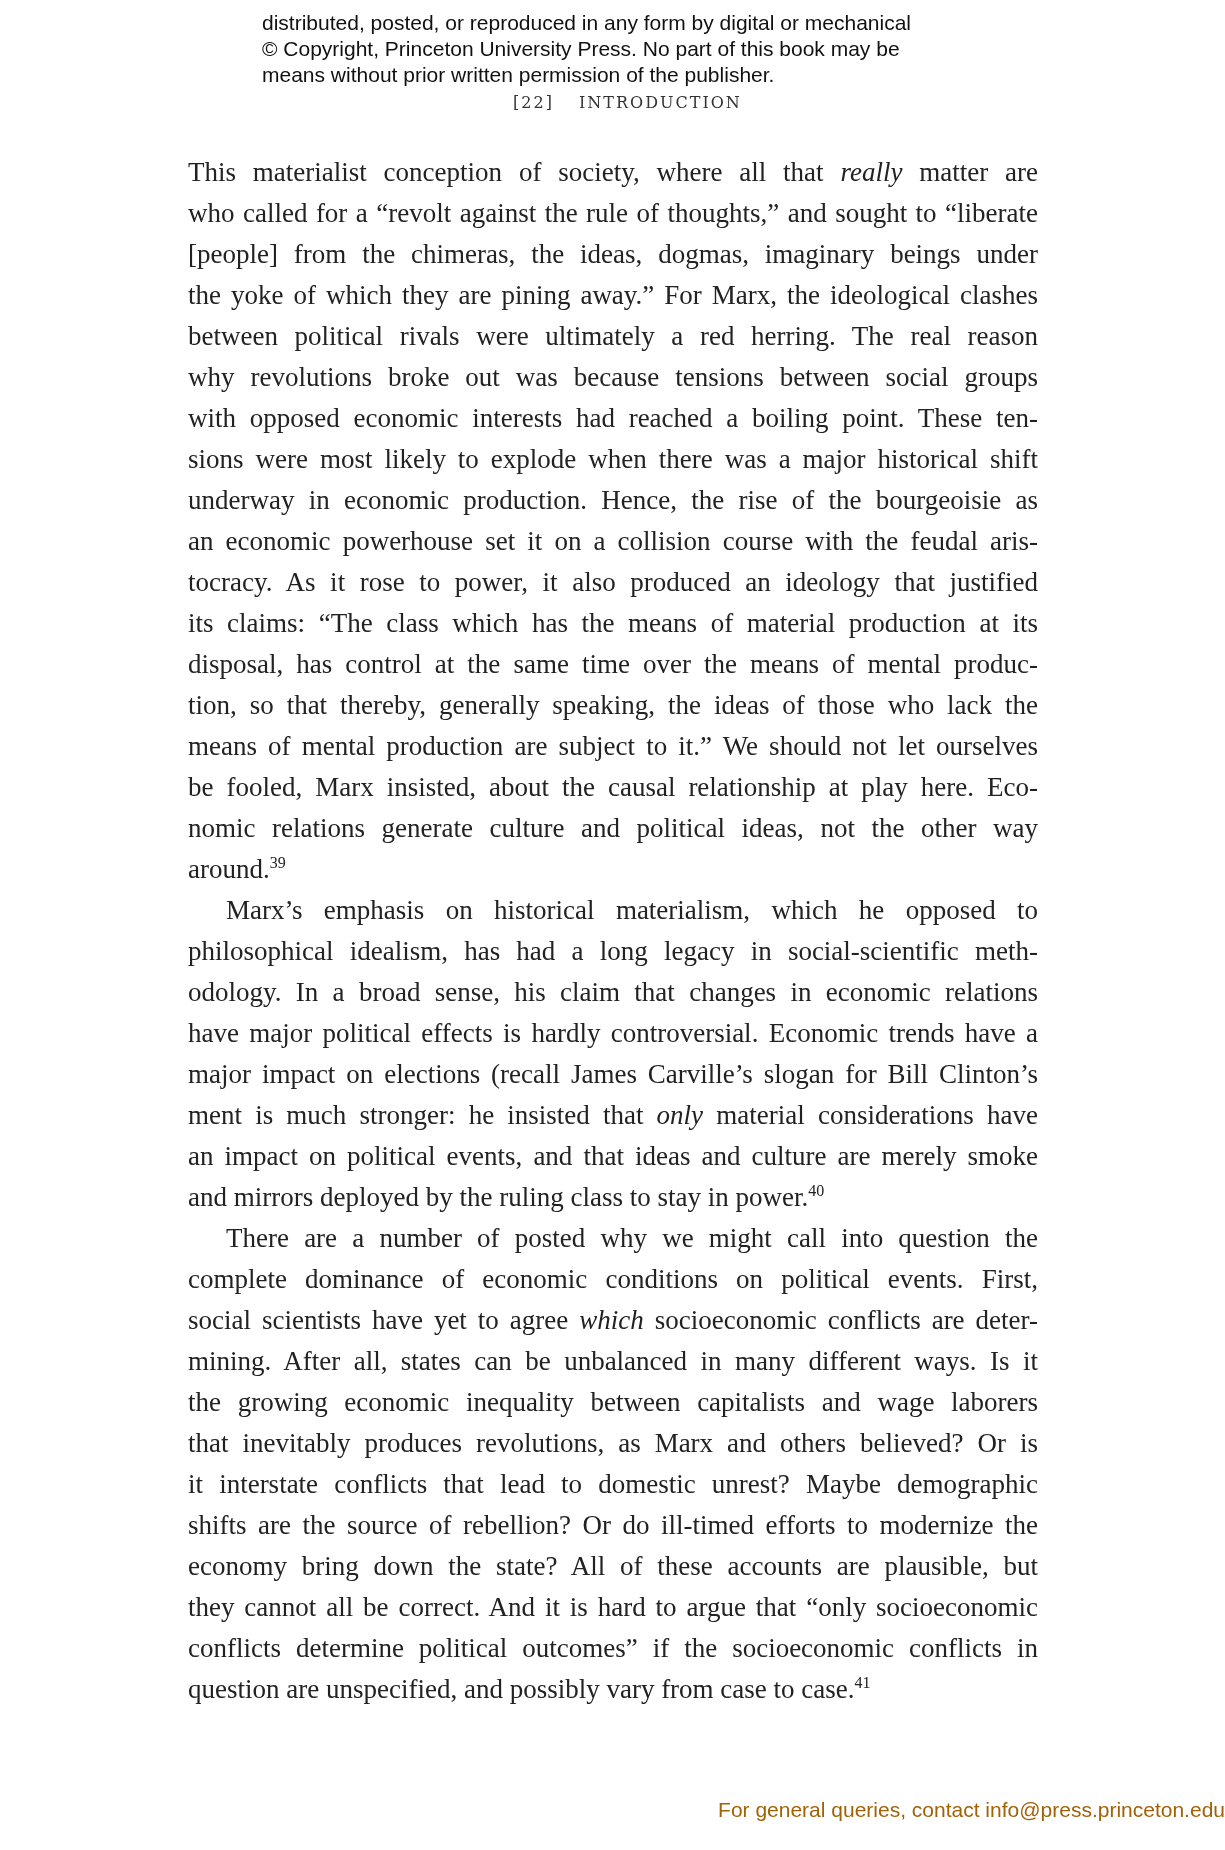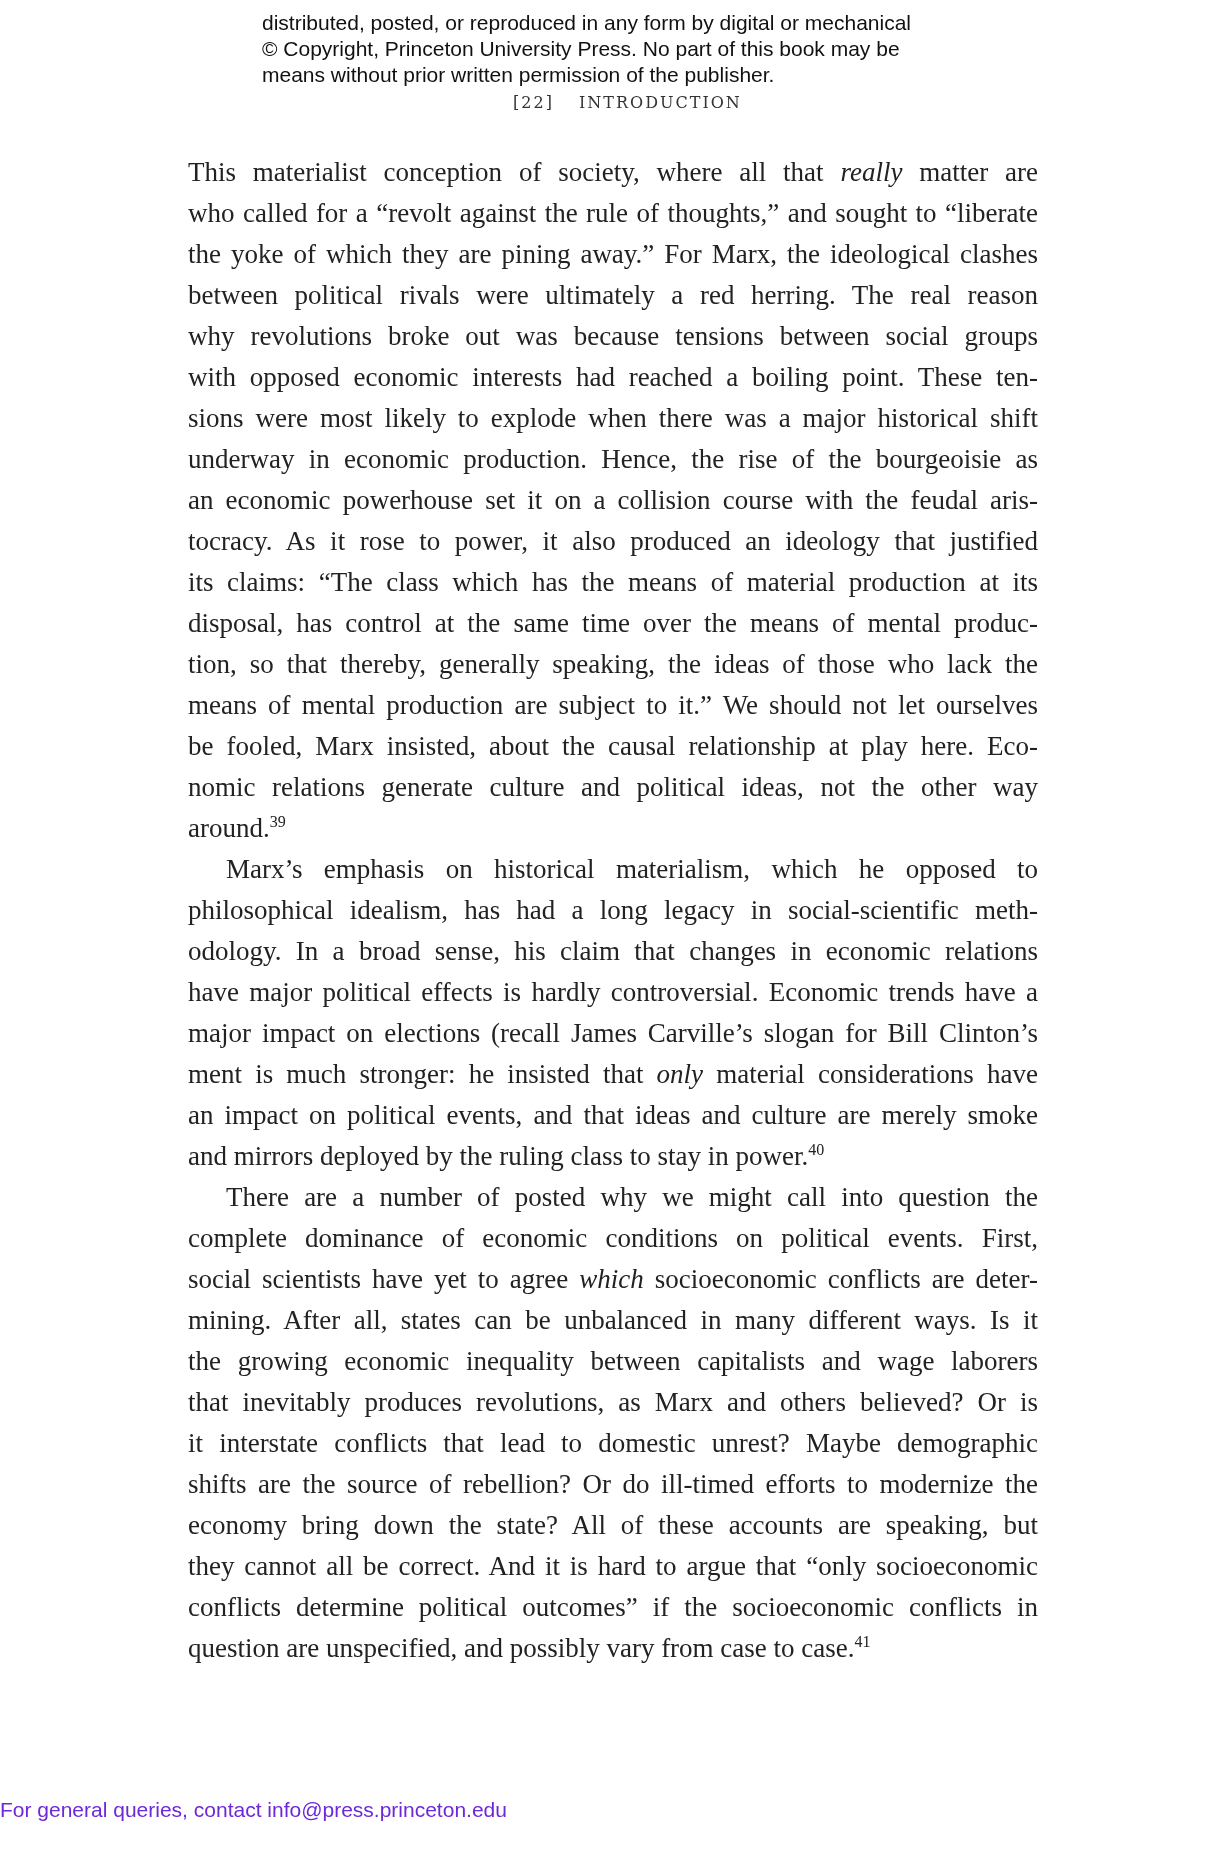--- a/index.html
+++ b/index.html
@@ -17,42 +17,43 @@
     .running-head .pg { margin-right: 18px; }
     .body-text {
       position: absolute; left: 188px; top: 145px; width: 850px;
       font-family: "Liberation Serif", serif; font-size: 27px; line-height: 41px; color: #222222; margin-top: 7px;
     }
     .line { display: block; white-space: nowrap; text-align: justify; text-align-last: justify; height: 41px; }
     .line.last { text-align-last: left; }
     .line.indent { padding-left: 38px; }
     sup { font-size: 16px; line-height: 0; vertical-align: 10px; }
     .footer {
-      position: absolute; left: 0; width: 1225px; top: 1798px; text-align: left;
-      font-family: "Liberation Sans", sans-serif; font-size: 21px; color: #6d28d9;
+      position: absolute; left: 0; width: 1225px; top: 1798px; text-align: right;
+      font-family: "Liberation Sans", sans-serif; font-size: 21px; color: #a16207;
     }
   </style>
 </head>
 <body>
 
 <div class="copyright">
   <div>distributed, posted, or reproduced in any form by digital or mechanical</div>
   <div>© Copyright, Princeton University Press. No part of this book may be</div>
   <div>means without prior written permission of the publisher.</div>
 </div>
 
 <div class="running-head">
   <span class="pg">[22]</span>
   <span>INTRODUCTION</span>
 </div>
 
 <div class="body-text" id="body-text">
     <div>
       <span class="line">This materialist conception of society, where all that <em>really</em> matter are</span>
       <span class="line">who called for a “revolt against the rule of thoughts,” and sought to “liberate</span>
+      <span class="line">[people] from the chimeras, the ideas, dogmas, imaginary beings under</span>
       <span class="line">the yoke of which they are pining away.” For Marx, the ideological clashes</span>
       <span class="line">between political rivals were ultimately a red herring. The real reason</span>
       <span class="line">why revolutions broke out was because tensions between social groups</span>
       <span class="line">with opposed economic interests had reached a boiling point. These ten-</span>
       <span class="line">sions were most likely to explode when there was a major historical shift</span>
       <span class="line">underway in economic production. Hence, the rise of the bourgeoisie as</span>
       <span class="line">an economic powerhouse set it on a collision course with the feudal aris-</span>
       <span class="line">tocracy. As it rose to power, it also produced an ideology that justified</span>
       <span class="line">its claims: “The class which has the means of material production at its</span>
       <span class="line">disposal, has control at the same time over the means of mental produc-</span>
@@ -74,20 +75,20 @@
     </div>
     <div>
       <span class="line indent">There are a number of posted why we might call into question the</span>
       <span class="line">complete dominance of economic conditions on political events. First,</span>
       <span class="line">social scientists have yet to agree <em>which</em> socioeconomic conflicts are deter-</span>
       <span class="line">mining. After all, states can be unbalanced in many different ways. Is it</span>
       <span class="line">the growing economic inequality between capitalists and wage laborers</span>
       <span class="line">that inevitably produces revolutions, as Marx and others believed? Or is</span>
       <span class="line">it interstate conflicts that lead to domestic unrest? Maybe demographic</span>
       <span class="line">shifts are the source of rebellion? Or do ill-timed efforts to modernize the</span>
-      <span class="line">economy bring down the state? All of these accounts are speaking, but</span>
+      <span class="line">economy bring down the state? All of these accounts are plausible, but</span>
       <span class="line">they cannot all be correct. And it is hard to argue that “only socioeconomic</span>
       <span class="line">conflicts determine political outcomes” if the socioeconomic conflicts in</span>
       <span class="line last">question are unspecified, and possibly vary from case to case.<sup>41</sup></span>
     </div>
   </div>
 
 <div class="footer">For general queries, contact info@press.princeton.edu</div>
 
 </body></html>

